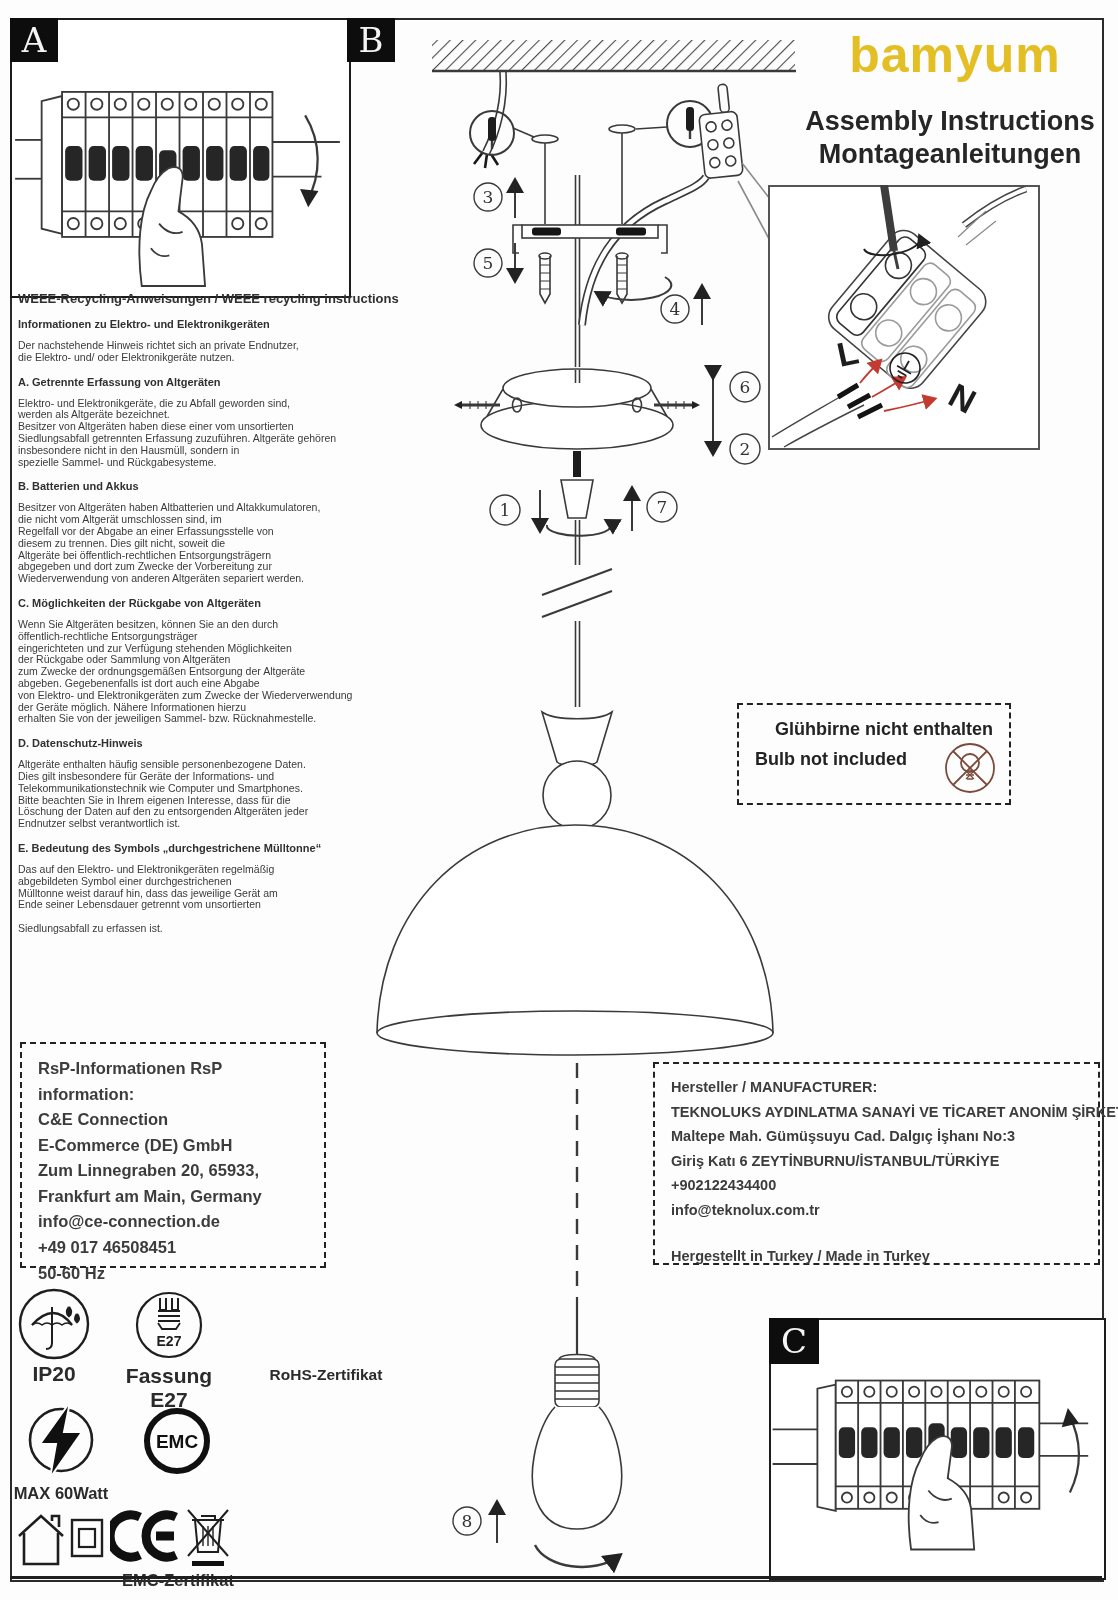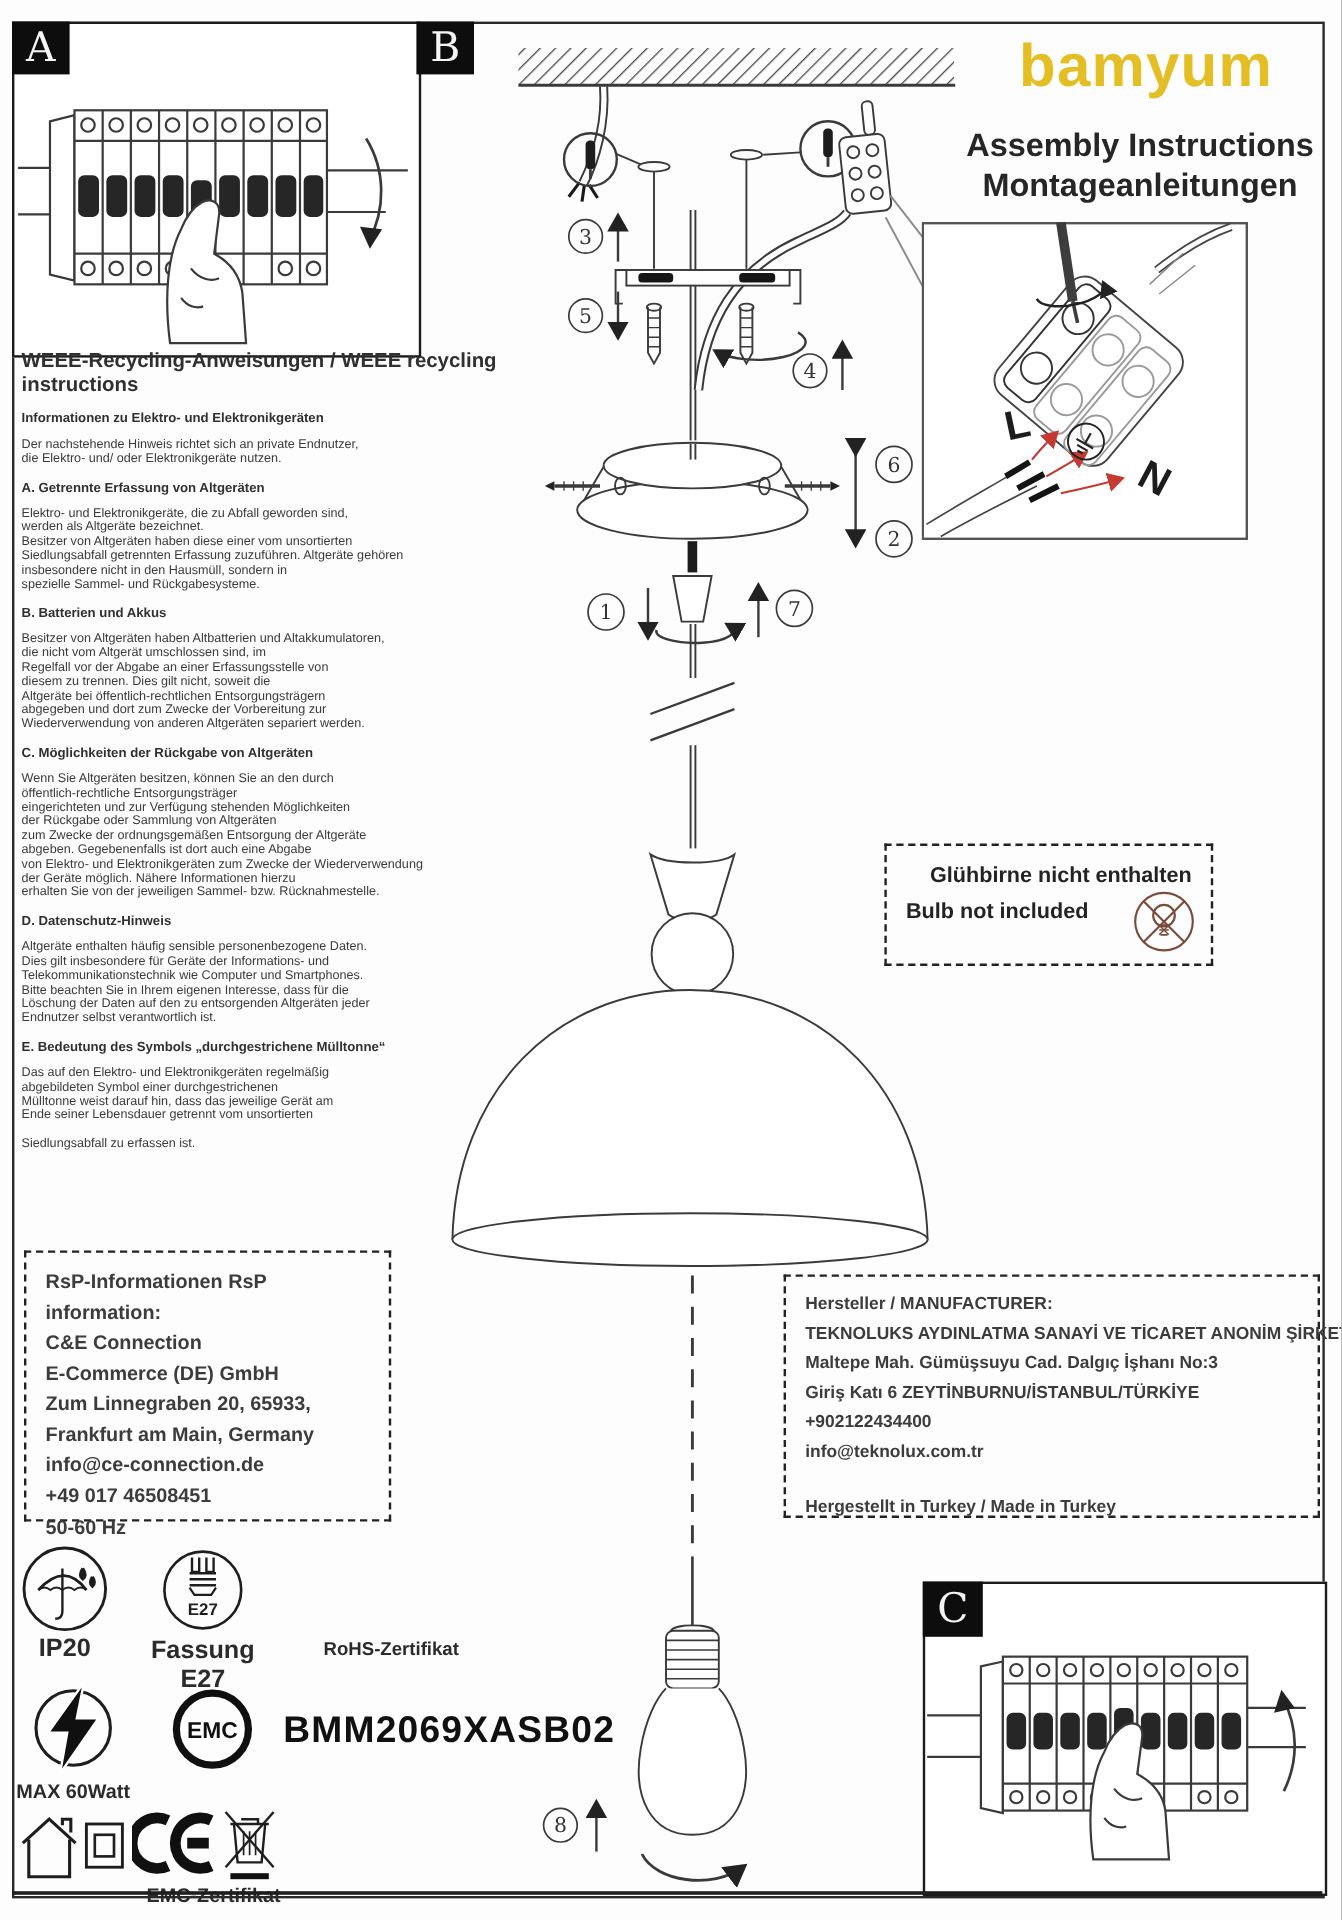--- a/index.html
+++ b/index.html
@@ -19,21 +19,21 @@
   .box-c{position:absolute;left:769px;top:1318px;width:333px;height:258px;border:2px solid #1c1c1c;background:#fff;}
 
   
   .brand{position:absolute;left:805px;top:26px;width:300px;text-align:center;
          font-size:50px;font-weight:bold;letter-spacing:1px;color:#e3bf25;}
   .titles{position:absolute;left:790px;top:105px;width:320px;text-align:center;
           font-weight:bold;font-size:27px;color:#262626;line-height:33px;}
 
   
   .weee{position:absolute;left:18px;top:291px;width:428px;}
-  .weee h1{font-size:17px;margin:0 0 12px 0;color:#303030;}
+  .weee h1{font-size:13px;margin:0 0 12px 0;color:#303030;}
   .weee h2{font-size:11px;margin:12px 0 10px 0;color:#303030;}
   .weee p{font-size:10.5px;line-height:11.8px;margin:0 0 4px 0;white-space:pre-line;color:#3a3a3a;}
 
   
   .dash-box{position:absolute;border:2.5px dashed #222;background:transparent;}
   .bulb-note{left:737px;top:703px;width:274px;height:102px;padding:14px 12px 0 16px;box-sizing:border-box;}
   .bulb-note .l1{font-size:18px;font-weight:bold;color:#232323;margin-bottom:9px;margin-left:20px;}
   .bulb-note .l2{font-size:18px;font-weight:bold;color:#232323;}
   .bulb-note svg{position:absolute;right:12px;top:36px;}
 
@@ -485,21 +485,20 @@
     <polygon points="44,4 14,46 30,46 24,80 56,34 38,34" fill="#101010" stroke="#fff" stroke-width="2"></polygon>
   </svg>
   <div class="cert-label" style="left:8px;top:1484px;width:106px;font-size:16.5px;">MAX 60Watt</div>
 
   <svg class="icon-abs" style="left:142px;top:1406px;" width="70" height="70" viewBox="0 0 70 70">
     <circle cx="35" cy="35" r="30" stroke="#101010" stroke-width="6" fill="none"></circle>
     <text x="35" y="42" text-anchor="middle" font-size="19" font-weight="bold" fill="#101010">EMC</text>
   </svg>
   <div class="cert-label" style="left:122px;top:1571px;width:112px;font-size:16.5px;">EMC-Zertifikat</div>
 
-  <div class="prod-code">BMM2069XASB02</div>
 
   <svg class="icon-abs" style="left:16px;top:1512px;" width="50" height="56" viewBox="0 0 50 56">
     <g stroke="#1e1e1e" fill="none" stroke-width="2.6">
       <path d="M3,24 L25,4 L47,24"></path>
       <path d="M36,9 v-5 h7 v11"></path>
       <path d="M8,21 V52 H42 V21"></path>
     </g>
   </svg>
   <svg class="icon-abs" style="left:70px;top:1518px;" width="34" height="40" viewBox="0 0 34 40">
     <rect x="2" y="2" width="30" height="36" stroke="#1e1e1e" fill="none" stroke-width="2.4"></rect>

